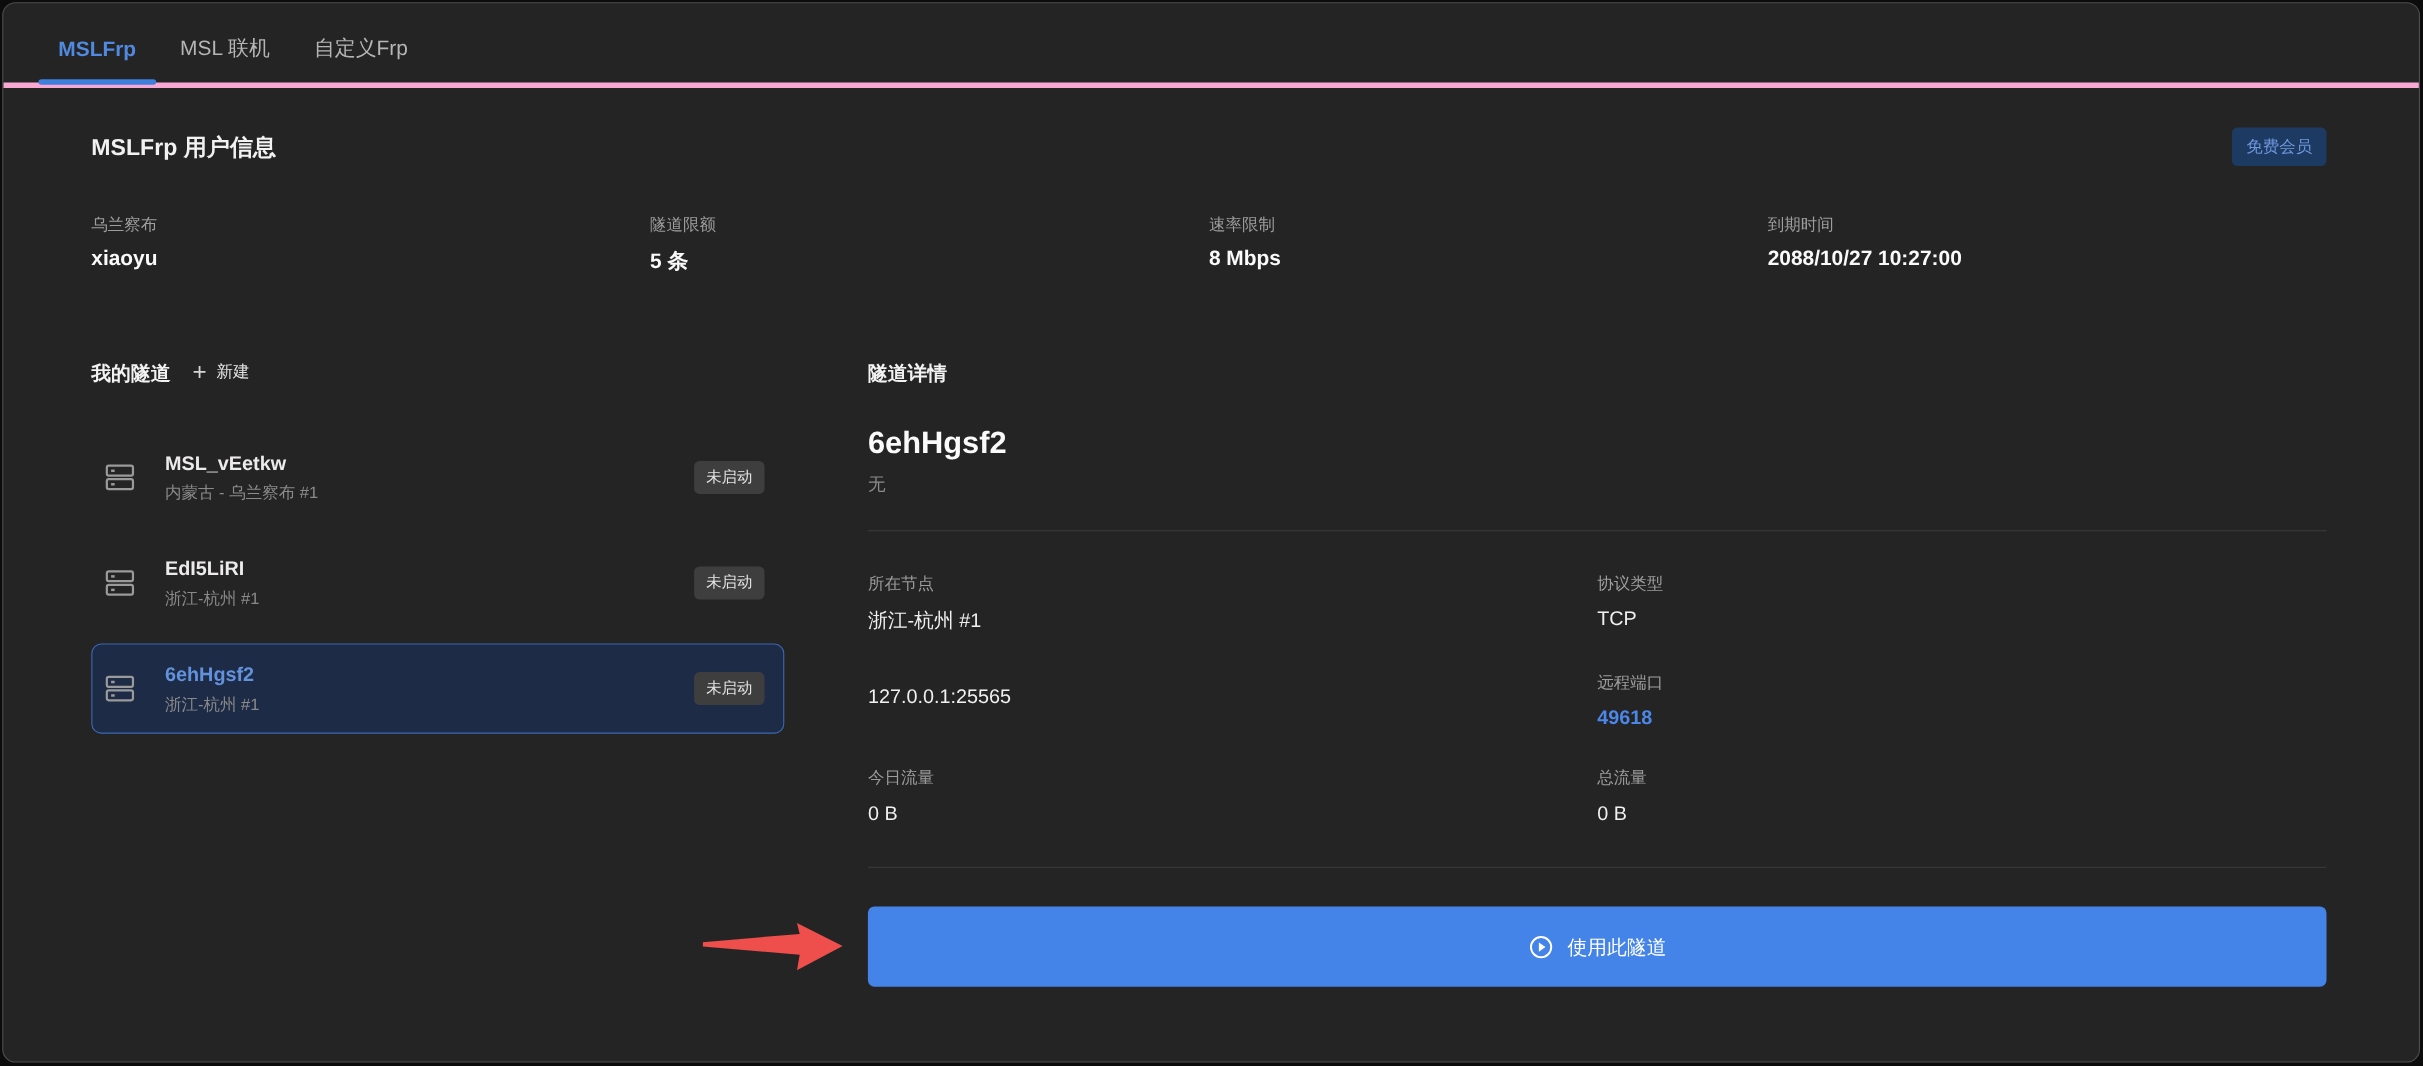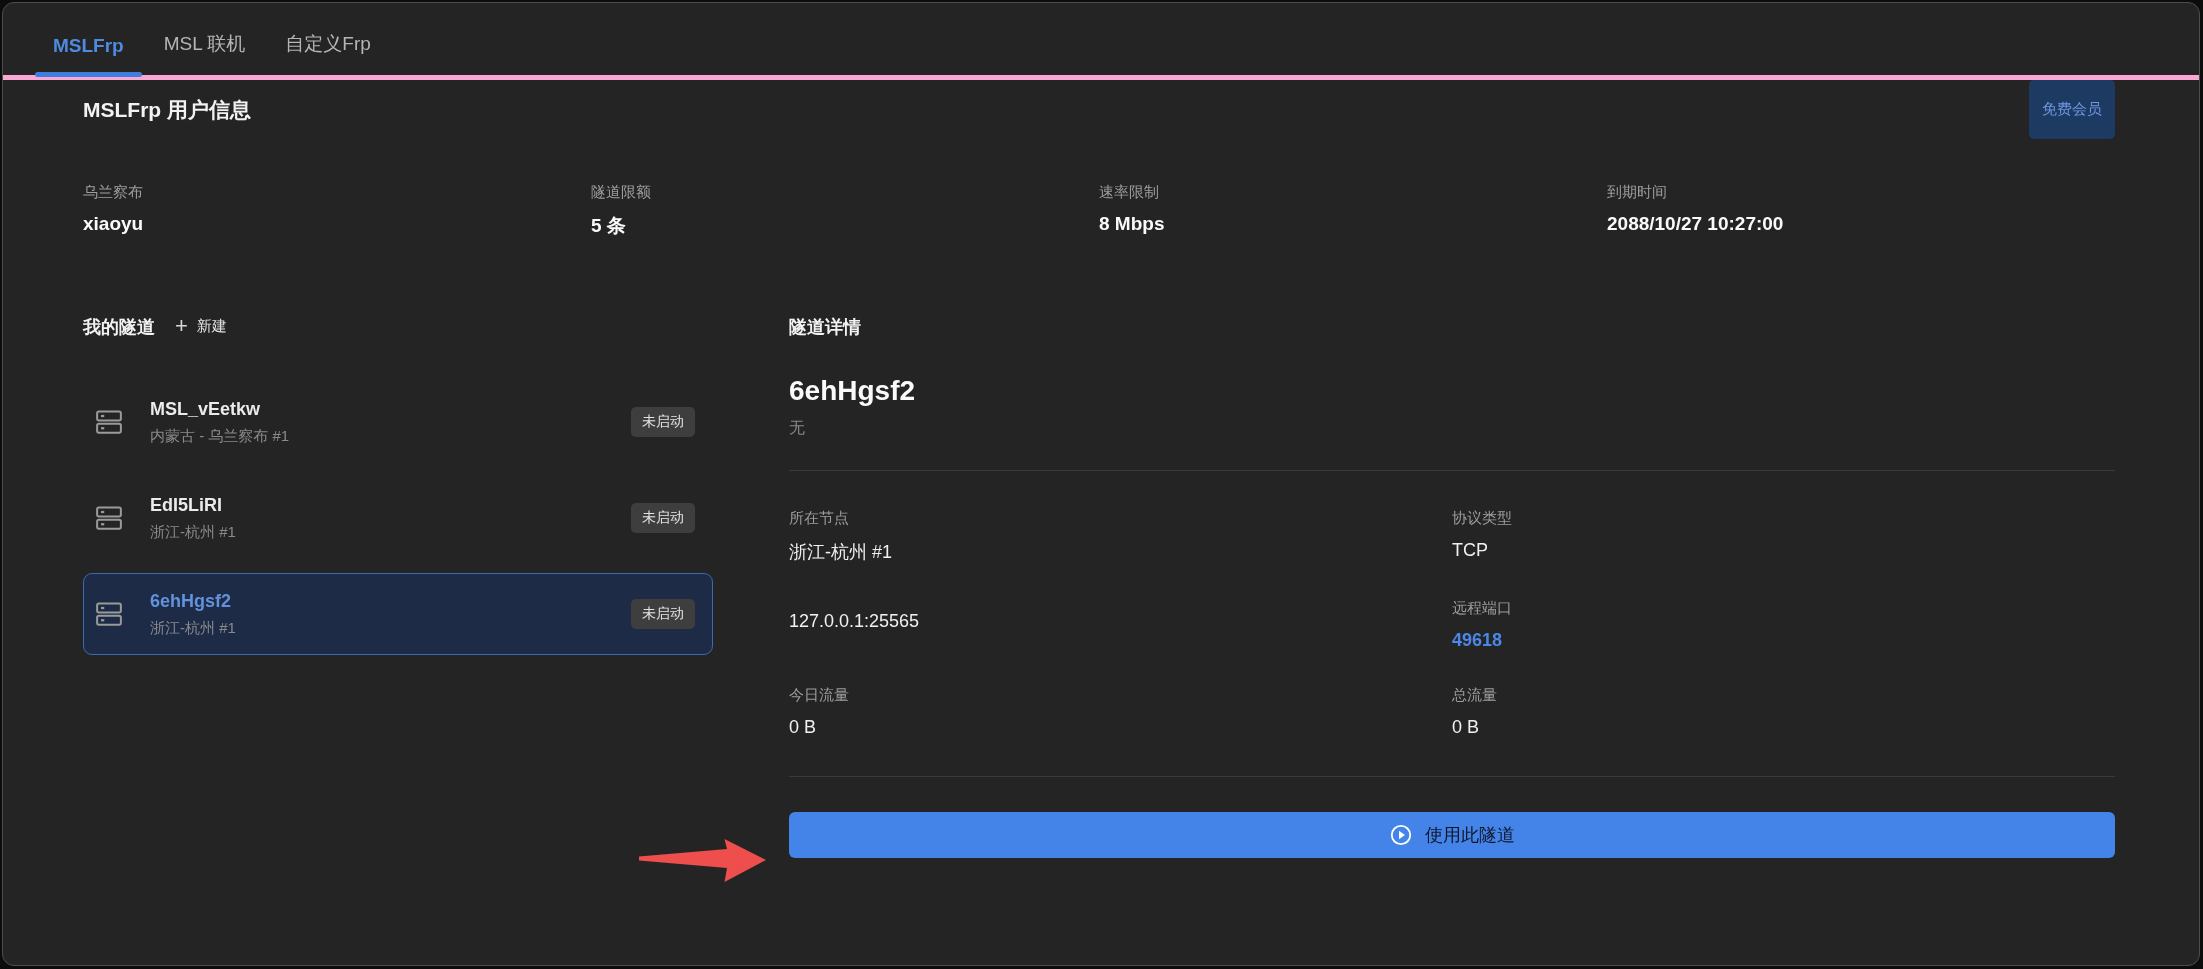--- a/index.html
+++ b/index.html
@@ -14,23 +14,23 @@
             border-bottom:5px solid #f9a8d4; }
   .tab { position:relative; padding:0 20px 18px 20px; font-size:19px; color:#b5b5b5;
          cursor:pointer; }
   .tab.active { color:#4f8ae0; font-weight:bold; }
   .tab.active .tab-underline { position:absolute; left:2px; right:2px; bottom:-2px;
          height:5px; background:#3e7edd; border-radius:3px; }
 
   .content { padding:0 84px 0 80px; }
 
   
-  .userinfo-head { display:flex; align-items:center; justify-content:space-between;gap:44px; }
+  .userinfo-head { margin-top:36px; display:flex; align-items:center; justify-content:space-between;gap:44px; }
   .h1 { font-size:21px; font-weight:bold; color:#f2f2f2; }
-  .member-badge { background:#1d3a63; color:#6f97dd; font-size:15px; padding:20px 13px;
+  .member-badge { background:#1d3a63; color:#6f97dd; font-size:15px; padding:8px 13px;
                   border-radius:5px; }
   .info-grid { margin-top:44px; display:grid; grid-template-columns:repeat(4,1fr); }
   .f-label { font-size:15px; color:#9d9d9d; }
   .f-value { margin-top:11px; font-size:19px; font-weight:bold; color:#fafafa; }
 
   
   .main { margin-top:76px; display:flex; gap:76px; }
   .left-col { width:630px; flex:none; }
   .right-col { flex:1; min-width:0; }
   .h2 { font-size:18px; font-weight:bold; color:#f2f2f2; }
@@ -56,22 +56,22 @@
   .d-title { margin-top:36px; font-size:28px; font-weight:bold; color:#fafafa; }
   .d-desc { margin-top:11px; font-size:16px; color:#8a8a8a; }
   .divider { height:1px; background:#3a3a3a; }
   .dv1 { margin-top:31px; }
   .detail-grid { margin-top:38px; display:grid; grid-template-columns:1fr 1fr;
                  row-gap:35px; }
   .d-label { font-size:15px; color:#9d9d9d; }
   .d-value { margin-top:12px; font-size:18px; color:#f0f0f0; }
   .d-value.link { color:#4b87e8; font-weight:bold; cursor:pointer; }
   .dv2 { margin-top:38px; }
-  .use-btn { margin-top:35px; width:100%; height:46px; background:#4483e7; border:none;
-             border-radius:6px; color:#0f172a; font-size:18px; font-family:inherit;
+  .use-btn { margin-top:35px; width:100%; height:73px; background:#4483e7; border:none;
+             border-radius:6px; color:#ffffff; font-size:18px; font-family:inherit;
              display:flex; align-items:center; justify-content:center; gap:12px;
              cursor:pointer; }
   .play-ic { width:24px; height:24px; }
 
   
   .red-arrow { position:absolute; left:638px; top:836px; width:130px; height:48px;
                pointer-events:none; }
 </style>
 </head>
 <body>

